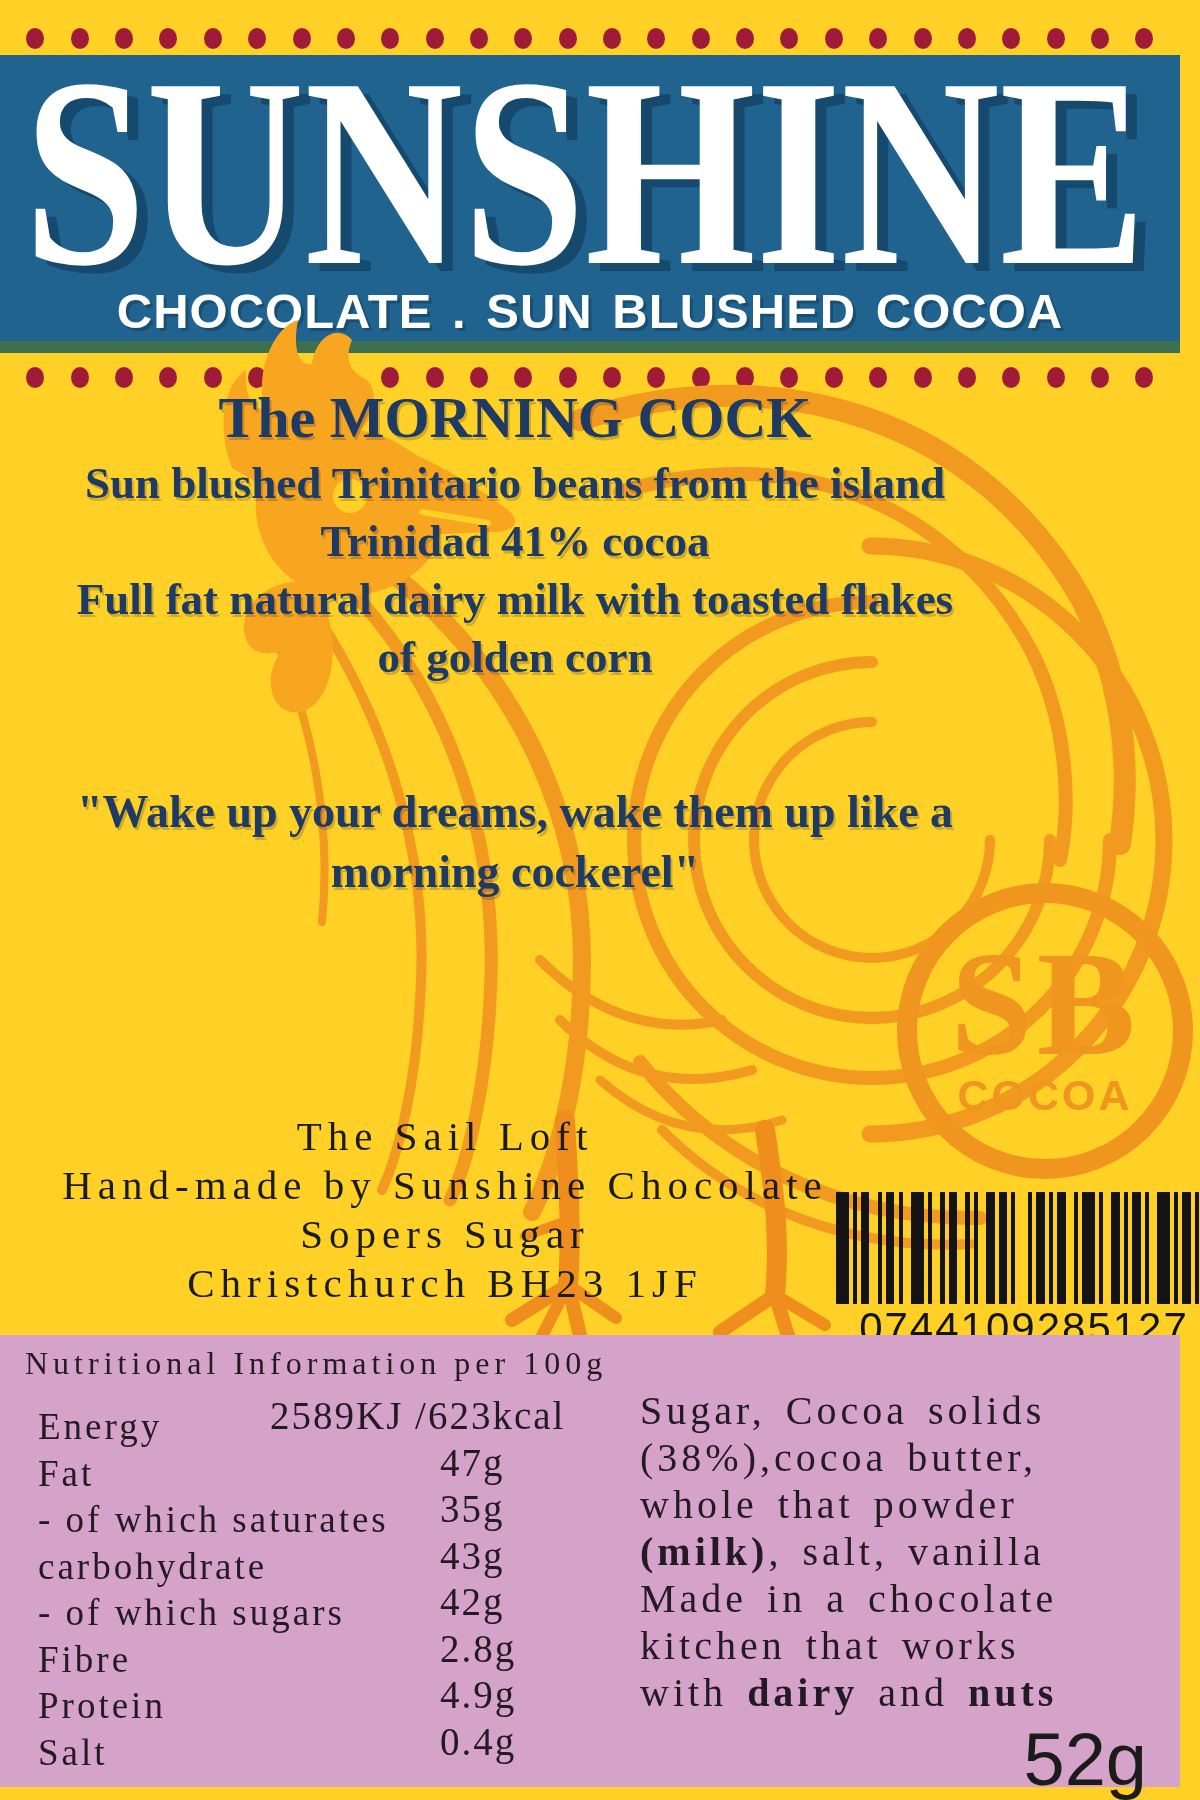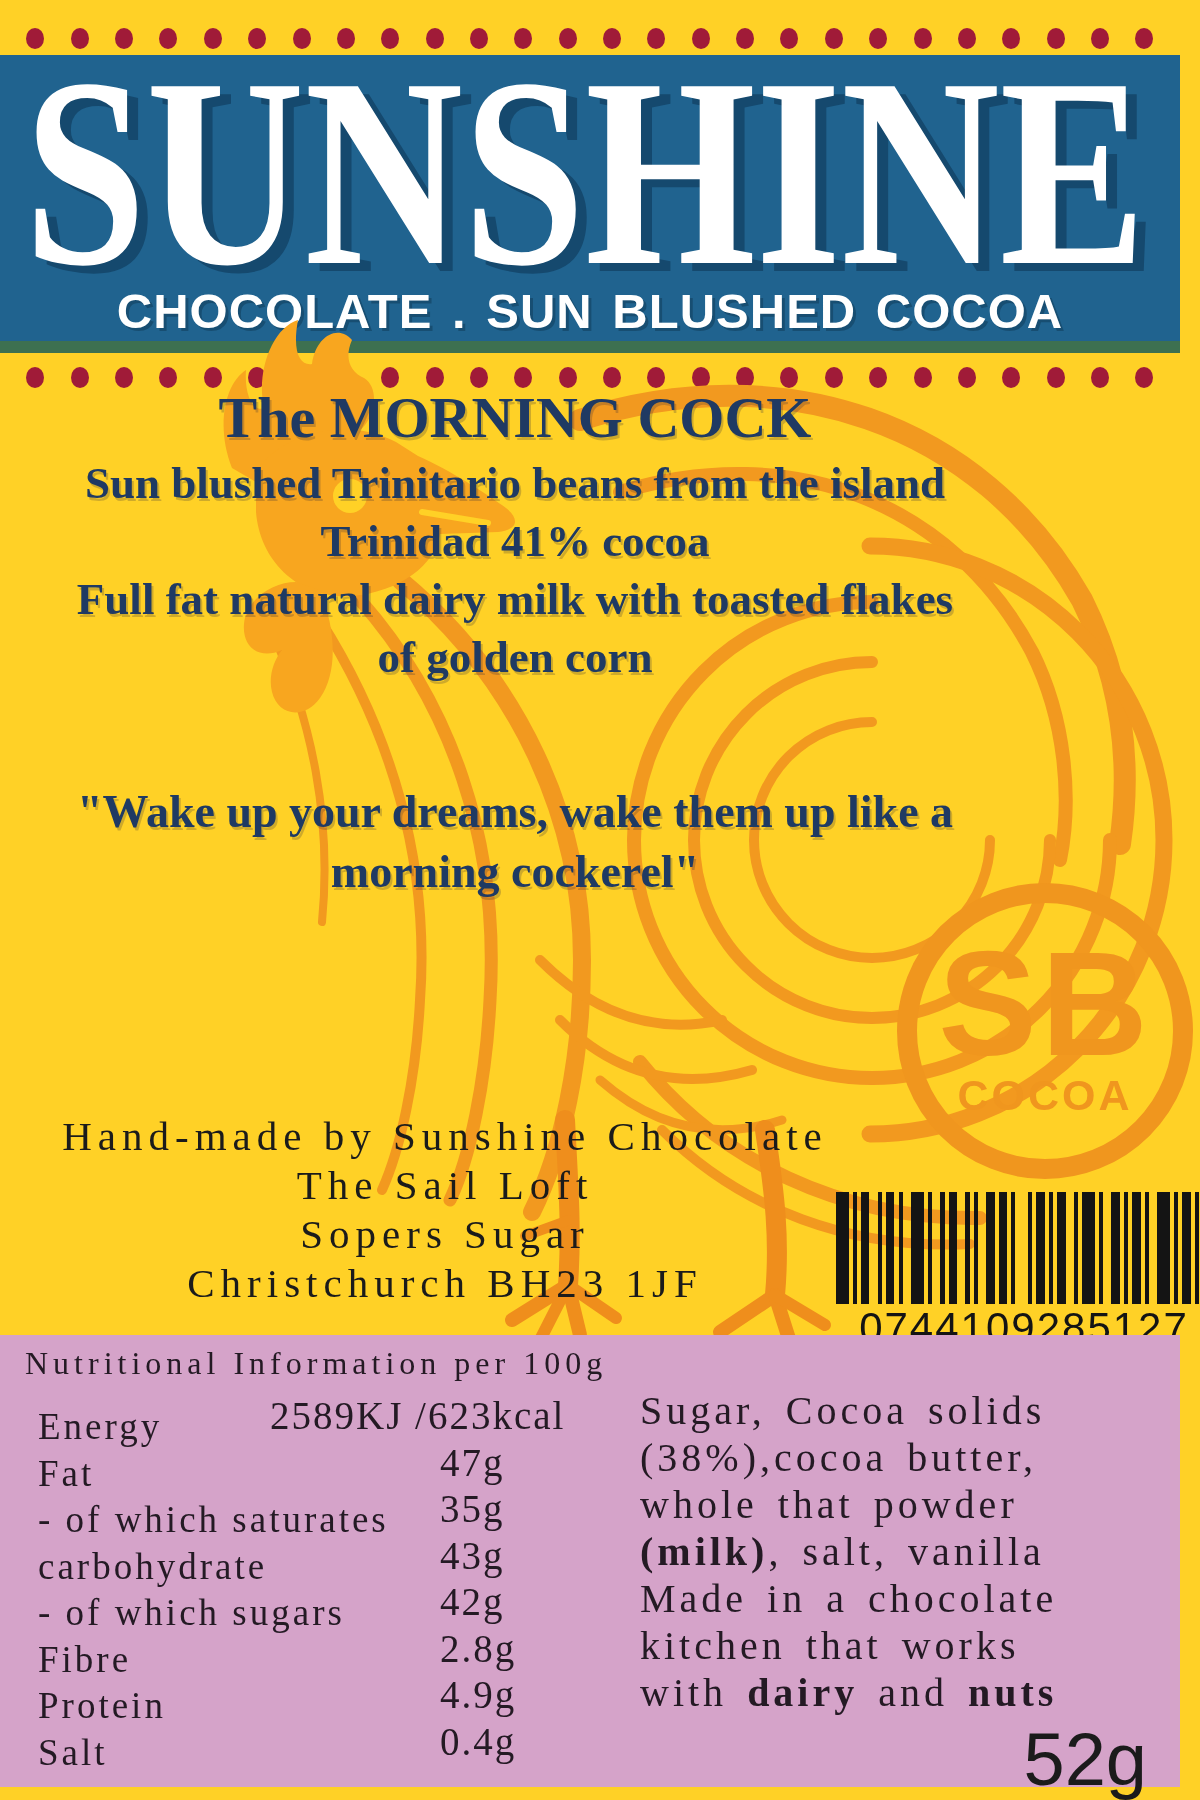--- a/index.html
+++ b/index.html
@@ -40,21 +40,21 @@
     position:absolute;left:0;top:782px;width:1030px;text-align:center;
     color:#1F3A63;font-weight:bold;text-shadow:2px 3px 0 rgba(30,30,60,.22);z-index:3;
   }
   .quote-line{font-size:46px;line-height:60px;white-space:nowrap;}
 
   
   .sb-logo{position:absolute;left:897px;top:883px;width:296px;height:296px;z-index:2;}
   .sb-ring{position:absolute;left:0;top:0;right:0;bottom:0;border:20px solid #F0961E;border-radius:50%;}
   .sb-initials{
     position:absolute;left:0;top:46px;width:100%;height:150px;display:flex;align-items:center;justify-content:center;
-    font-family:Liberation Sans, sans-serif;font-weight:bold;font-size:148px;letter-spacing:4px;color:#F0961E;
+    font-family:Liberation Serif, serif;font-weight:bold;font-size:148px;letter-spacing:4px;color:#F0961E;
   }
   .sb-sub{
     position:absolute;left:0;top:188px;width:100%;text-align:center;
     font-family:"Liberation Sans",sans-serif;font-weight:bold;font-size:43px;letter-spacing:3px;color:#F0961E;
   }
 
   
   .maker-block{
     position:absolute;left:0;top:1112px;width:890px;text-align:center;z-index:3;
     color:#1B1B1B;font-size:41px;letter-spacing:6px;line-height:49px;
@@ -222,22 +222,22 @@
       <div class="quote-line">morning cockerel"</div>
     </div>
 
   <div class="sb-logo">
     <div class="sb-ring"></div>
     <div class="sb-initials">SB</div>
     <div class="sb-sub">COCOA</div>
   </div>
 
   <div class="maker-block" id="maker-lines">
+      <div class="maker-line">The Sail Loft</div>
       <div class="maker-line">Hand-made by Sunshine Chocolate</div>
-      <div class="maker-line">The Sail Loft</div>
       <div class="maker-line">Sopers Sugar</div>
       <div class="maker-line">Christchurch BH23 1JF</div>
     </div>
 
   <div class="barcode">
     <div class="bars" id="barcode-bars">
         <span class="bar-black" style="width: 12.5333px;"></span>
         <span class="bar-gap" style="width: 4.17778px;"></span>
         <span class="bar-black" style="width: 4.17778px;"></span>
         <span class="bar-gap" style="width: 4.17778px;"></span>

